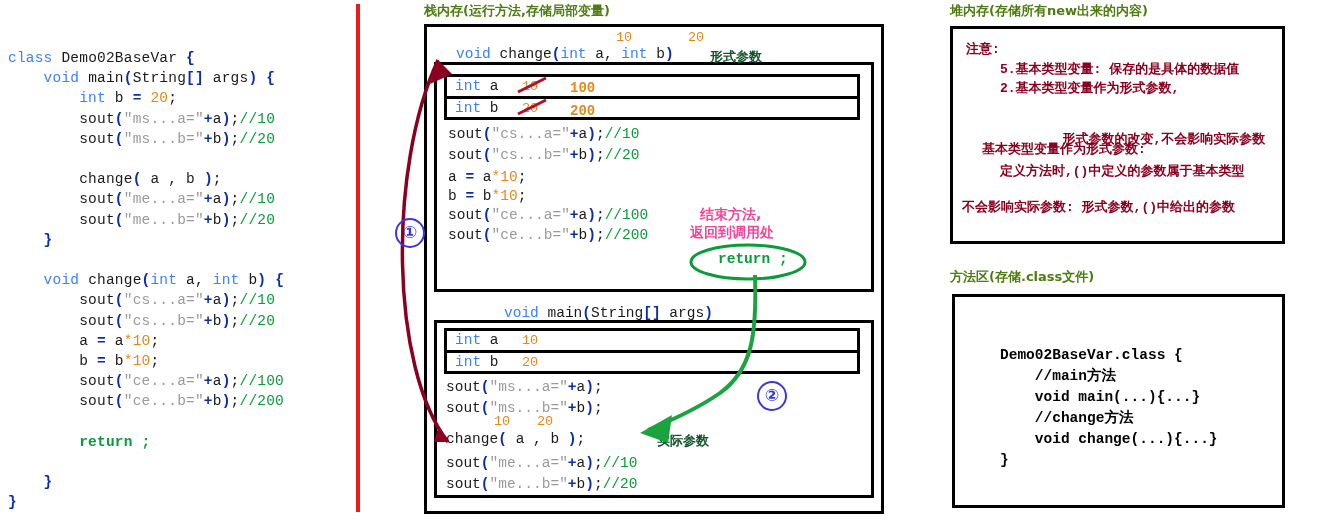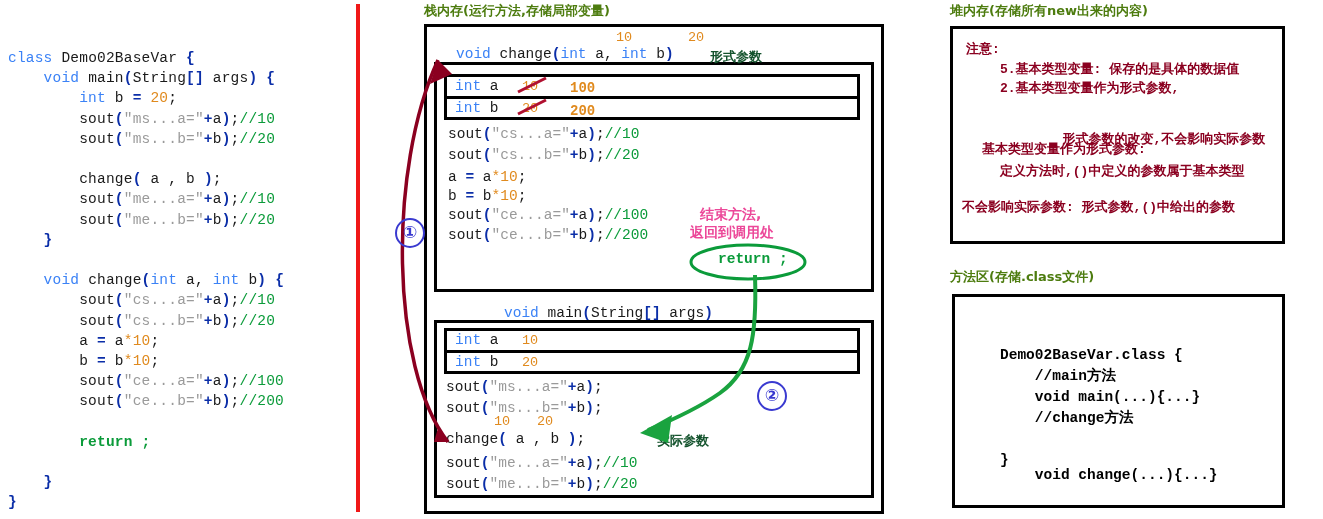--- a/index.html
+++ b/index.html
@@ -182,14 +182,14 @@
 <div class="abs note" style="left:1000px;top:162px;">定义方法时,()中定义的参数属于基本类型</div>
 <div class="abs note" style="left:962px;top:198px;">不会影响实际参数: 形式参数,()中给出的参数</div>
 
 <div class="abs sec-title" style="left:950px;top:268px;">方法区(存储.class文件)</div>
 <div class="abs box" style="left:952px;top:294px;width:333px;height:214px;"></div>
 
 <div class="abs macode" style="left:1000px;top:345px;">Demo02BaseVar.class {</div>
 <div class="abs macode" style="left:1000px;top:366px;">    //main方法</div>
 <div class="abs macode" style="left:1000px;top:387px;">    void main(...){...}</div>
 <div class="abs macode" style="left:1000px;top:408px;">    //change方法</div>
-<div class="abs macode" style="left:1000px;top:429px;margin-top:36px;">    void change(...){...}</div>
+<div class="abs macode" style="left:1000px;top:429px;">    void change(...){...}</div>
 <div class="abs macode" style="left:1000px;top:450px;">}</div>
 
 </body></html>

